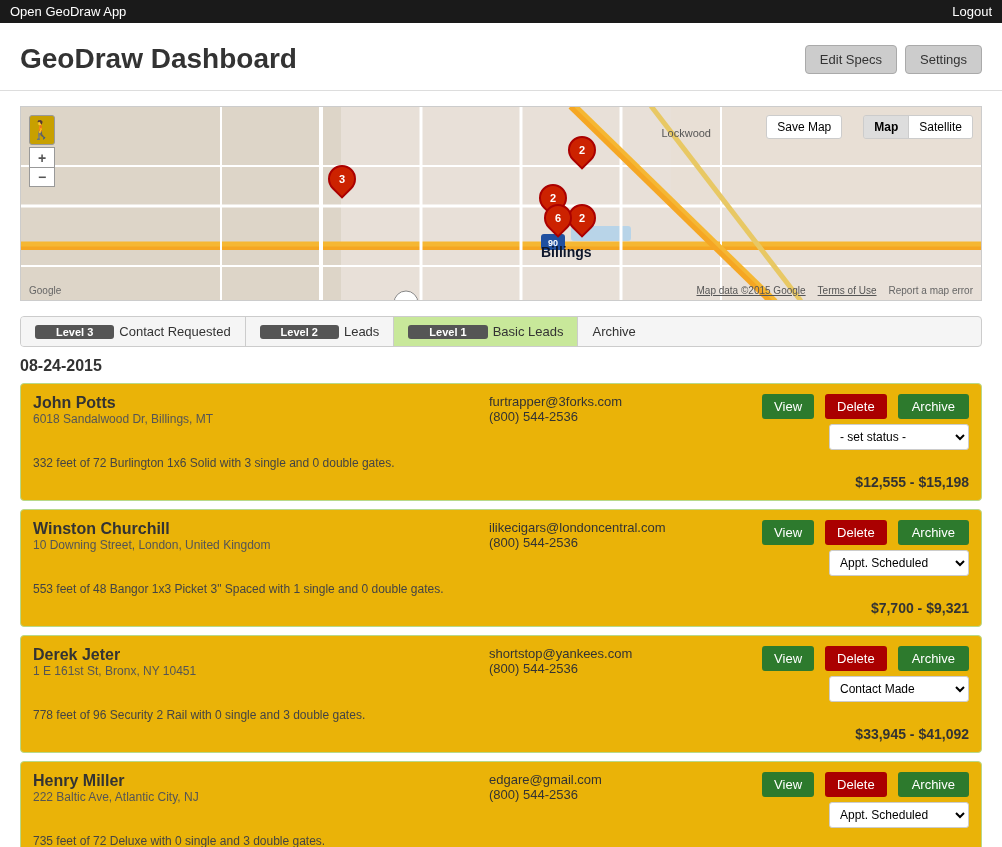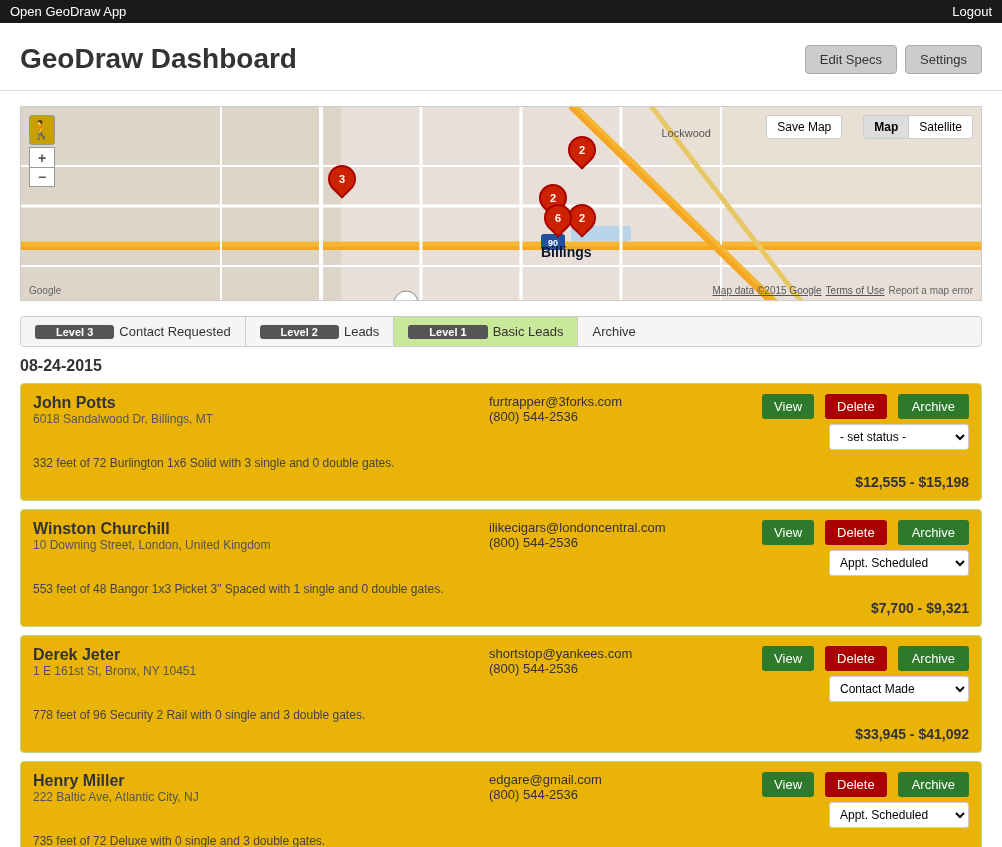--- a/index.html
+++ b/index.html
@@ -134,21 +134,21 @@
       font-size: 10px;
       color: #666;
     }
     .map-footer-right {
       position: absolute;
       bottom: 4px;
       right: 8px;
       font-size: 10px;
       color: #666;
       display: flex;
-      gap: 4px;
+      gap: 12px;
     }
     .map-footer-right span { cursor: pointer; text-decoration: underline; color: #555; }
     .map-footer-right span:last-child { text-decoration: none; cursor: default; color: #666; }
 
     
     .marker {
       position: absolute;
       width: 28px;
       height: 38px;
       cursor: pointer;

